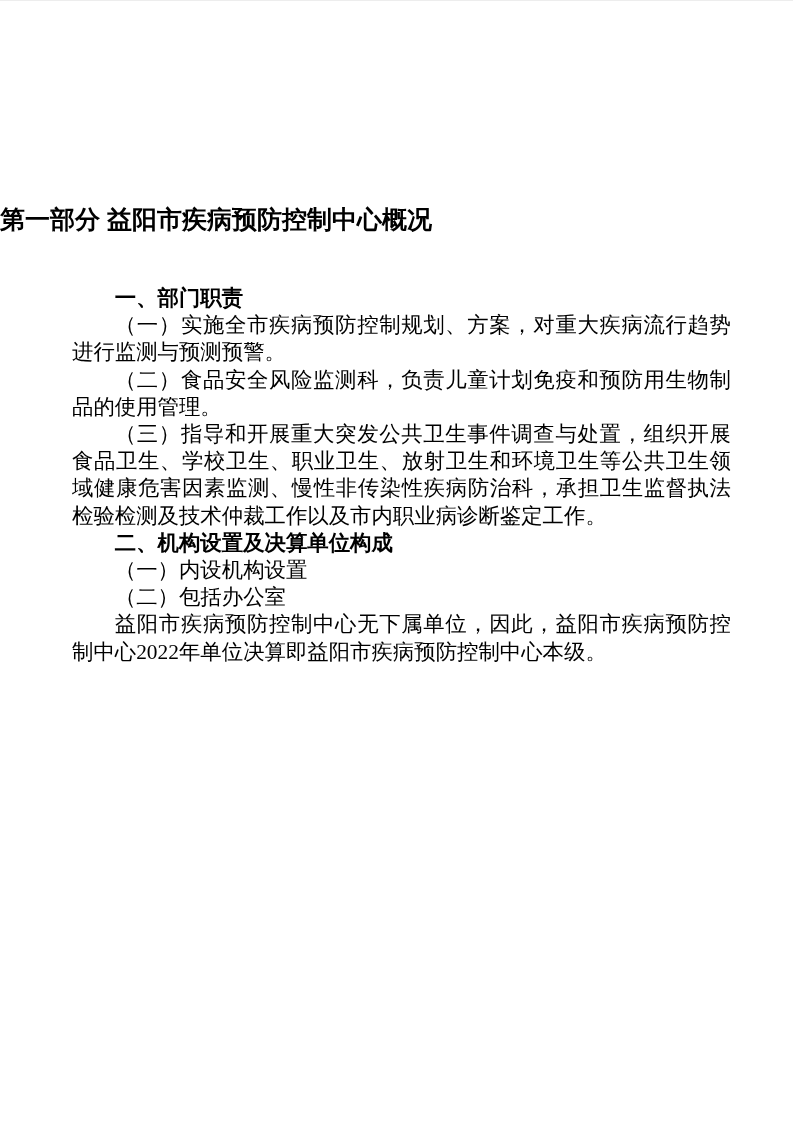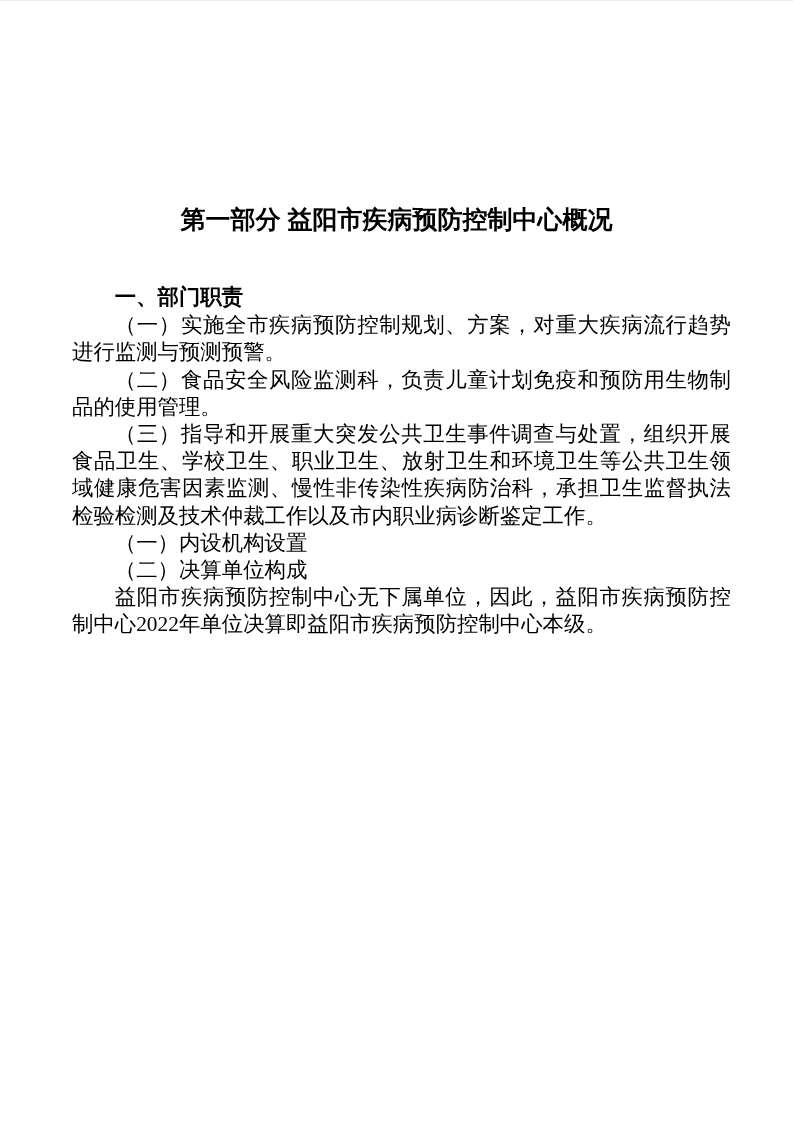--- a/index.html
+++ b/index.html
@@ -21,21 +21,21 @@
     top: 0; left: 0; right: 0;
     height: 1px;
     background: #ededed;
   }
   .doc-title {
     position: absolute;
     top: 202px;
     left: 0;
     width: 100%;
     margin: 0;
-    text-align: center;
+    text-align: left;
     font-family: "Liberation Sans", "DejaVu Sans", sans-serif;
     font-weight: bold;
     font-size: 25px;
     line-height: 34px;
     white-space: nowrap;
   }
   .doc-body {
     position: absolute;
     top: 285px;
     left: 72px;
@@ -44,38 +44,39 @@
     line-height: 27.2px;
     text-align: justify;
     text-justify: inter-character;
   }
   .sec {
     text-indent: 2em;
     margin: 0;
     padding: 0;
   }
   .sec.heading {
-    font-family: Liberation Mono, monospace;
+    font-family: Liberation Serif, serif;
     font-weight: bold;
   }
   .sec.subheading {
     font-weight: normal;
   }
   .sec.para {
     font-weight: normal;
   }
 </style>
 </head>
 <body>
 
 <div class="page">
   <div class="page-top-edge"></div>
   <h1 class="doc-title">第一部分 益阳市疾病预防控制中心概况</h1>
   <div class="doc-body">
       <p class="sec heading">一、部门职责</p>
       <p class="sec para">（一）实施全市疾病预防控制规划、方案，对重大疾病流行趋势进行监测与预测预警。</p>
       <p class="sec para">（二）食品安全风险监测科，负责儿童计划免疫和预防用生物制品的使用管理。</p>
       <p class="sec para">（三）指导和开展重大突发公共卫生事件调查与处置，组织开展食品卫生、学校卫生、职业卫生、放射卫生和环境卫生等公共卫生领域健康危害因素监测、慢性非传染性疾病防治科，承担卫生监督执法检验检测及技术仲裁工作以及市内职业病诊断鉴定工作。</p>
+      <p class="sec heading">二、机构设置及决算单位构成</p>
       <p class="sec subheading">（一）内设机构设置</p>
-      <p class="sec subheading">（二）决算单位构成</p>
+      <p class="sec subheading">（二）包括办公室</p>
       <p class="sec para">益阳市疾病预防控制中心无下属单位，因此，益阳市疾病预防控制中心2022年单位决算即益阳市疾病预防控制中心本级。</p>
     </div>
 </div>
 
 </body></html>

